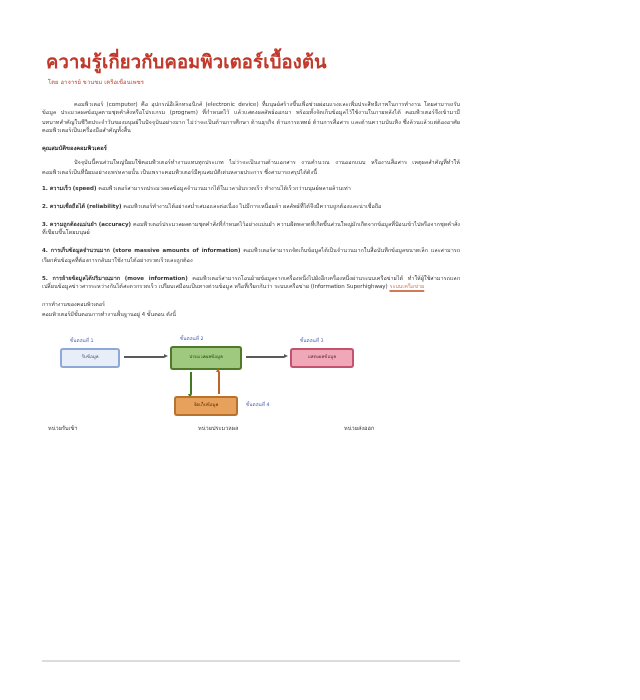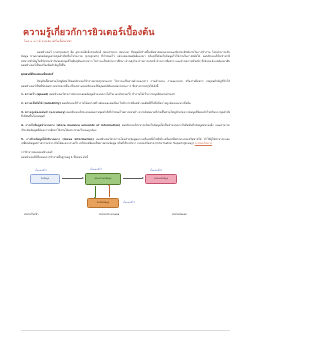--- a/index.html
+++ b/index.html
@@ -204,21 +204,21 @@
     top: 330px;
     height: 0.7px;
     background: #dcdcdc;
   }
 </style>
 </head>
 <body>
 
 <div class="page">
 
-  <h1 class="title">ความรู้เกี่ยวกัการยิวเตอร์เบื้องต้น</h1>
+  <h1 class="title">ความรู้เกี่ยวกับคอมพิวเตอร์เบื้องต้น</h1>
   <div class="subtitle">โดย อาจารย์ ชวนชม เครือเขื่อนเพชร</div>
 
   <p class="para indent">คอมพิวเตอร์ (computer) คือ อุปกรณ์อิเล็กทรอนิกส์ (electronic device) ที่มนุษย์สร้างขึ้นเพื่อช่วยผ่อนแรงและเพิ่มประสิทธิภาพในการทำงาน โดยสามารถรับข้อมูล ประมวลผลข้อมูลตามชุดคำสั่งหรือโปรแกรม (program) ที่กำหนดไว้ แล้วแสดงผลลัพธ์ออกมา พร้อมทั้งจัดเก็บข้อมูลไว้ใช้งานในภายหลังได้ คอมพิวเตอร์จึงเข้ามามีบทบาทสำคัญในชีวิตประจำวันของมนุษย์ในปัจจุบันอย่างมาก ไม่ว่าจะเป็นด้านการศึกษา ด้านธุรกิจ ด้านการแพทย์ ด้านการสื่อสาร และด้านความบันเทิง ซึ่งล้วนแล้วแต่ต้องอาศัยคอมพิวเตอร์เป็นเครื่องมือสำคัญทั้งสิ้น</p>
 
   <div class="heading">คุณสมบัติของคอมพิวเตอร์</div>
 
   <p class="para indent">ปัจจุบันนี้คนส่วนใหญ่นิยมใช้คอมพิวเตอร์ทำงานแทบทุกประเภท ไม่ว่าจะเป็นงานด้านเอกสาร งานคำนวณ งานออกแบบ หรืองานสื่อสาร เหตุผลสำคัญที่ทำให้คอมพิวเตอร์เป็นที่นิยมอย่างแพร่หลายนั้น เป็นเพราะคอมพิวเตอร์มีคุณสมบัติเด่นหลายประการ ซึ่งสามารถสรุปได้ดังนี้</p>
 
   <div class="listitem">
     <span class="term">1.</span>

